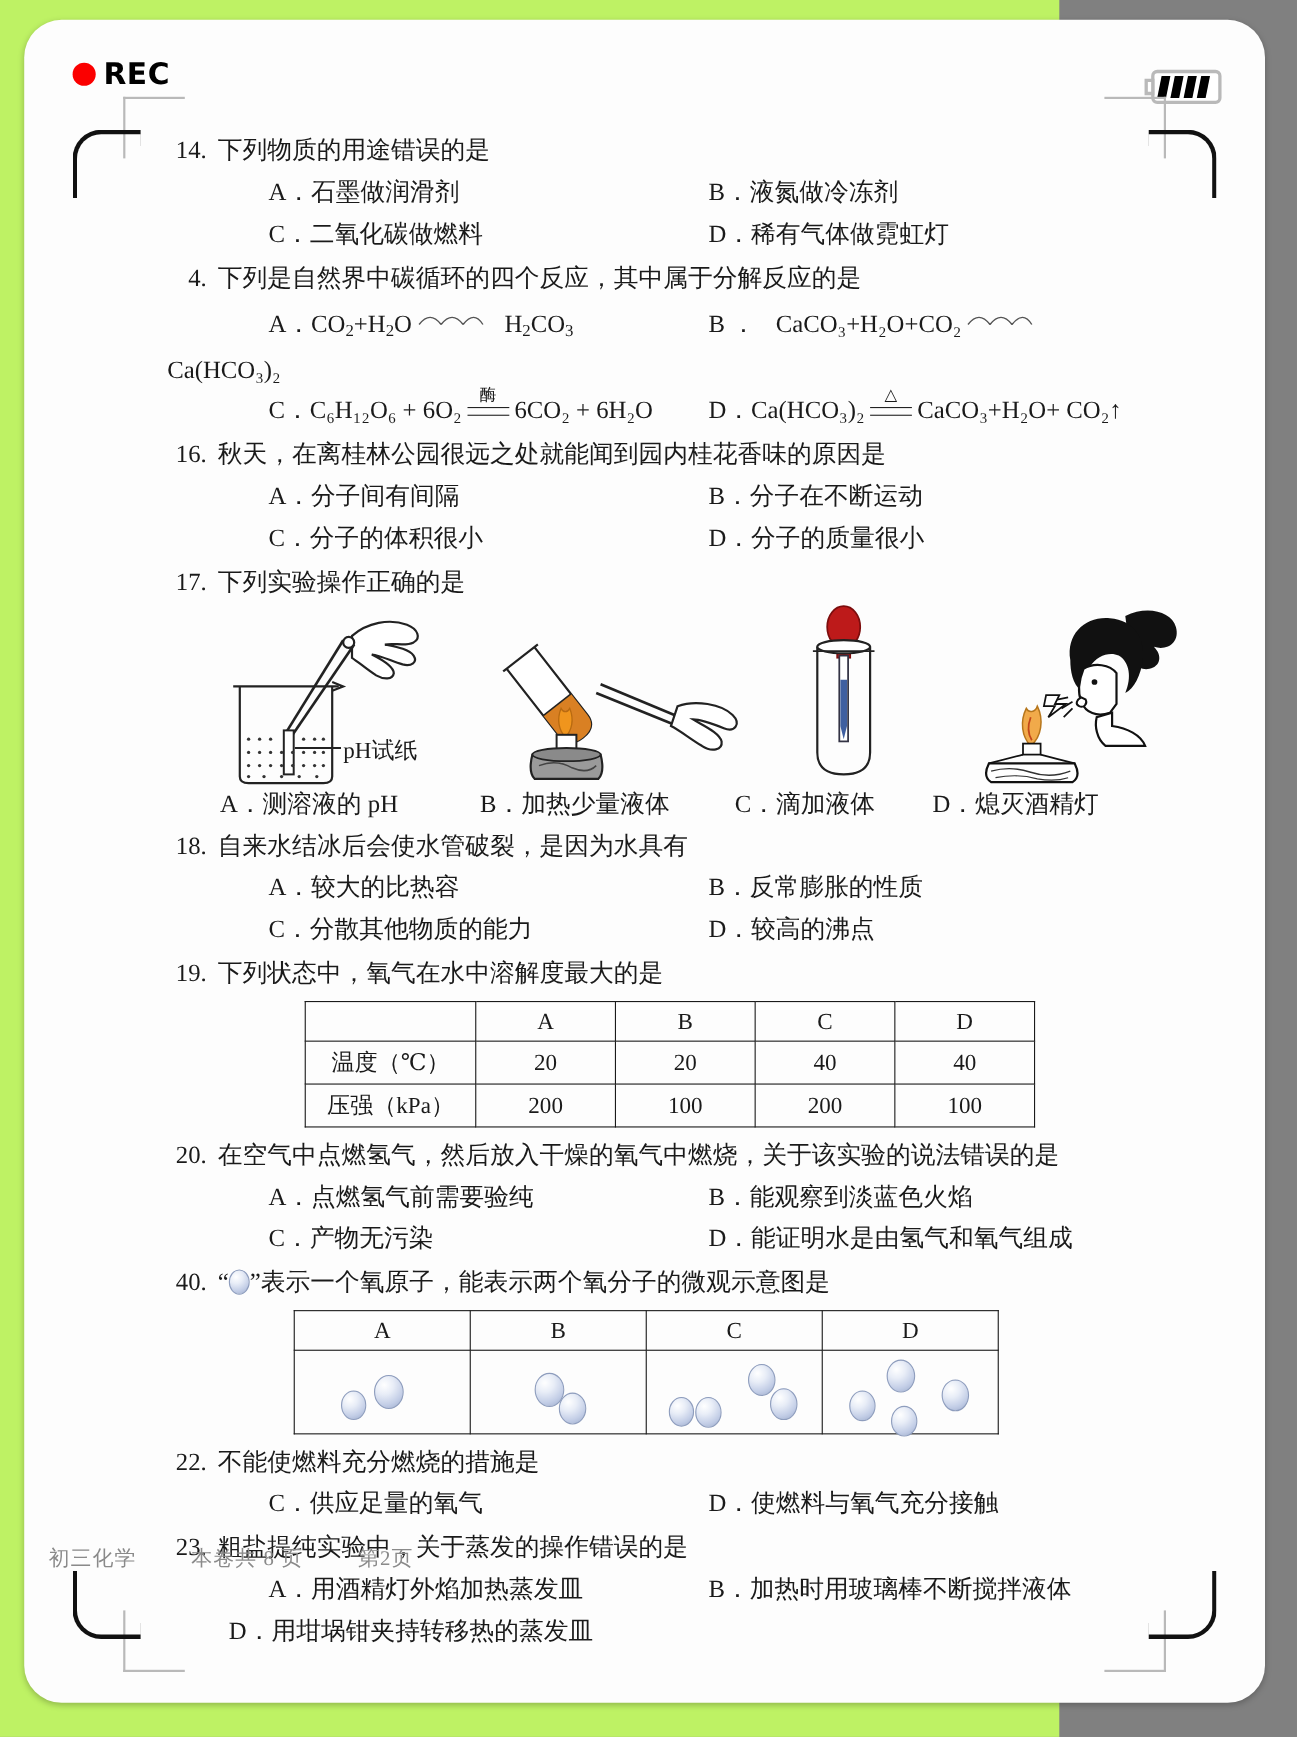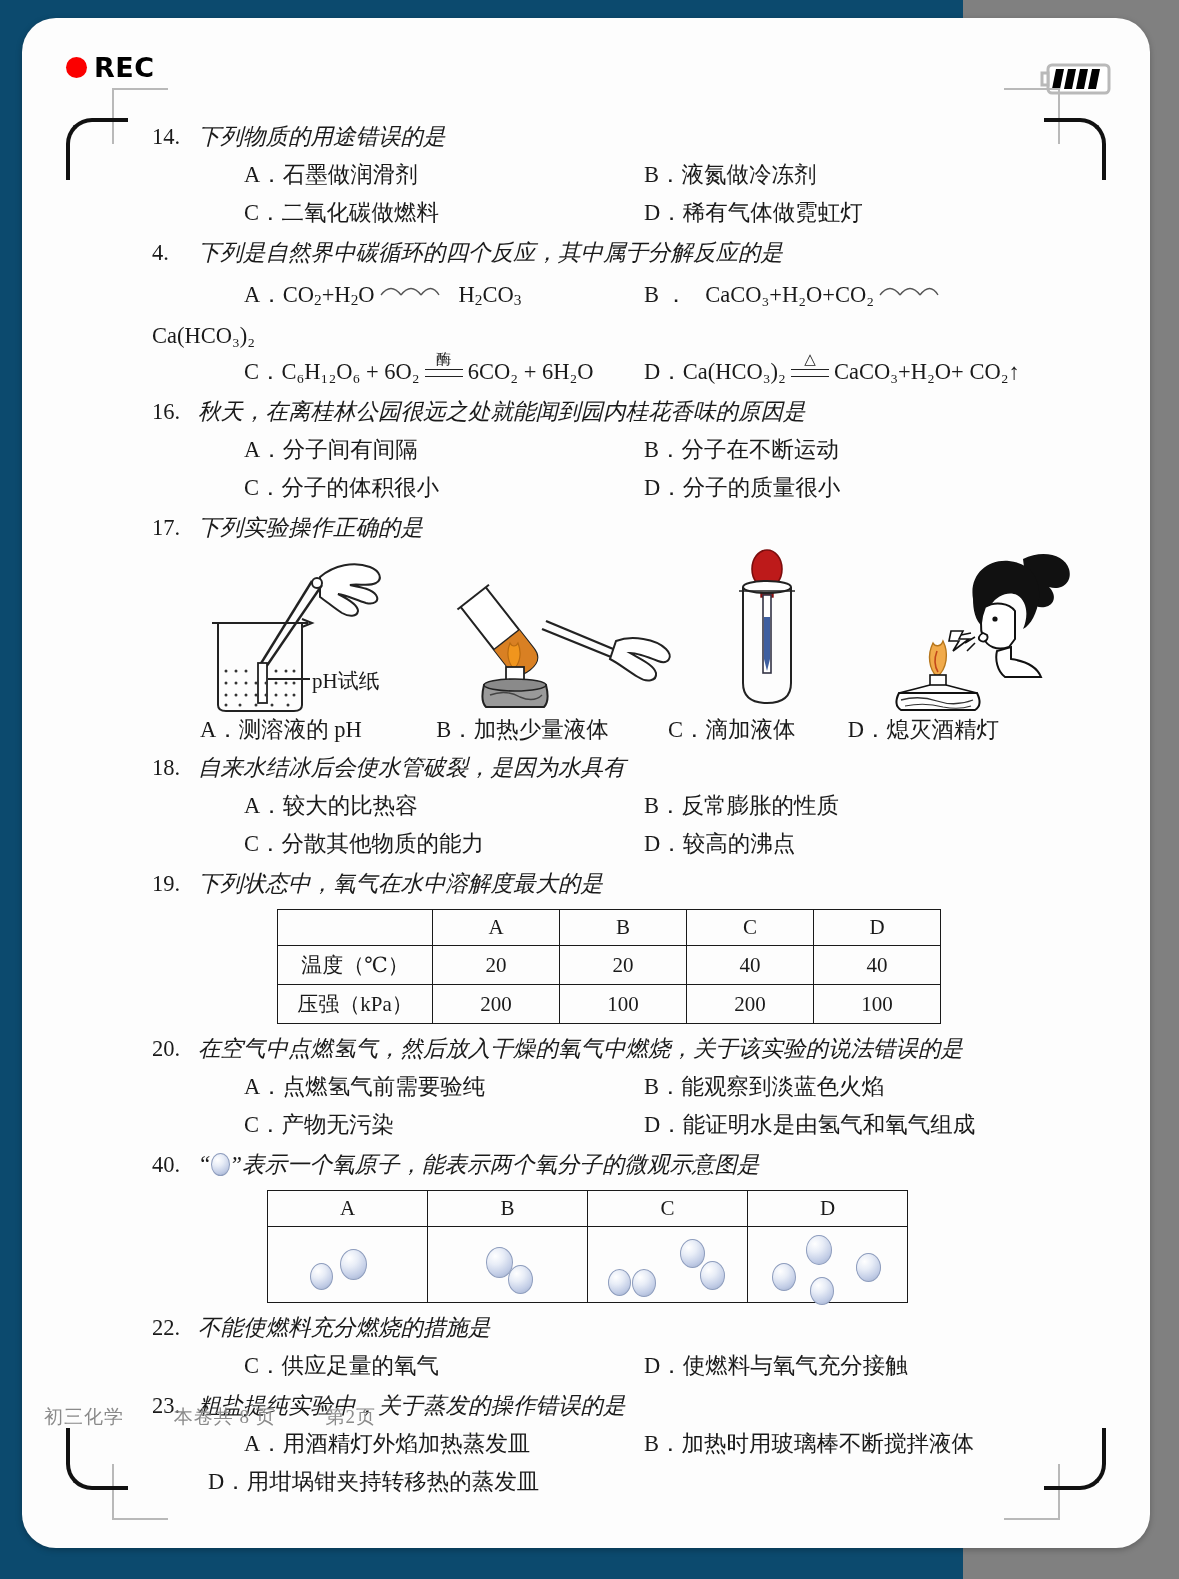--- a/index.html
+++ b/index.html
@@ -6,21 +6,21 @@
   html, body {
     margin: 0; padding: 0;
     width: 1179px; height: 1579px;
     background: #808080;
     font-family: "Liberation Serif", "DejaVu Serif", serif;
     overflow: hidden;
   }
   #screen {
     position: relative;
     width: 963px; height: 1579px;
-    background: #0c4a6e;
+    background: #bef264;
   }
   
   #page {
     position: absolute;
     left: 22px; top: 18px;
     width: 1128px; height: 1530px;
     background: #fdfdfd;
     border-radius: 34px;
     box-shadow: 0 2px 6px rgba(0,0,0,.25);
     overflow: hidden;
@@ -70,22 +70,22 @@
     left: 130px; top: 100px;
     width: 880px;
     color: #1a1a1a;
   }
   .q { margin: 0 0 2px 0; }
   .qline {
     display: flex; align-items: flex-start;
     font-size: 22.5px; line-height: 38px;
     white-space: nowrap;
   }
-  .qnum { width: 46px; flex: none; text-align: left; padding-right: 10px; }
-  .qtext { flex: 1; font-style: italic; }
+  .qnum { width: 46px; flex: none; text-align: right; padding-right: 10px; }
+  .qtext { flex: 1; }
   .opts { display: flex; padding-left: 56px; }
   .opt {
     font-size: 22.5px; line-height: 38px; white-space: nowrap;
   }
   .opt.c1 { width: 400px; flex: none; margin-left: 36px; }
   .opt.c2 { flex: 1; }
   .lbl { display: inline-block; }
   sub { font-size: .68em; vertical-align: -0.22em; }
   .formula { font-family: "Liberation Serif", serif; }
   

